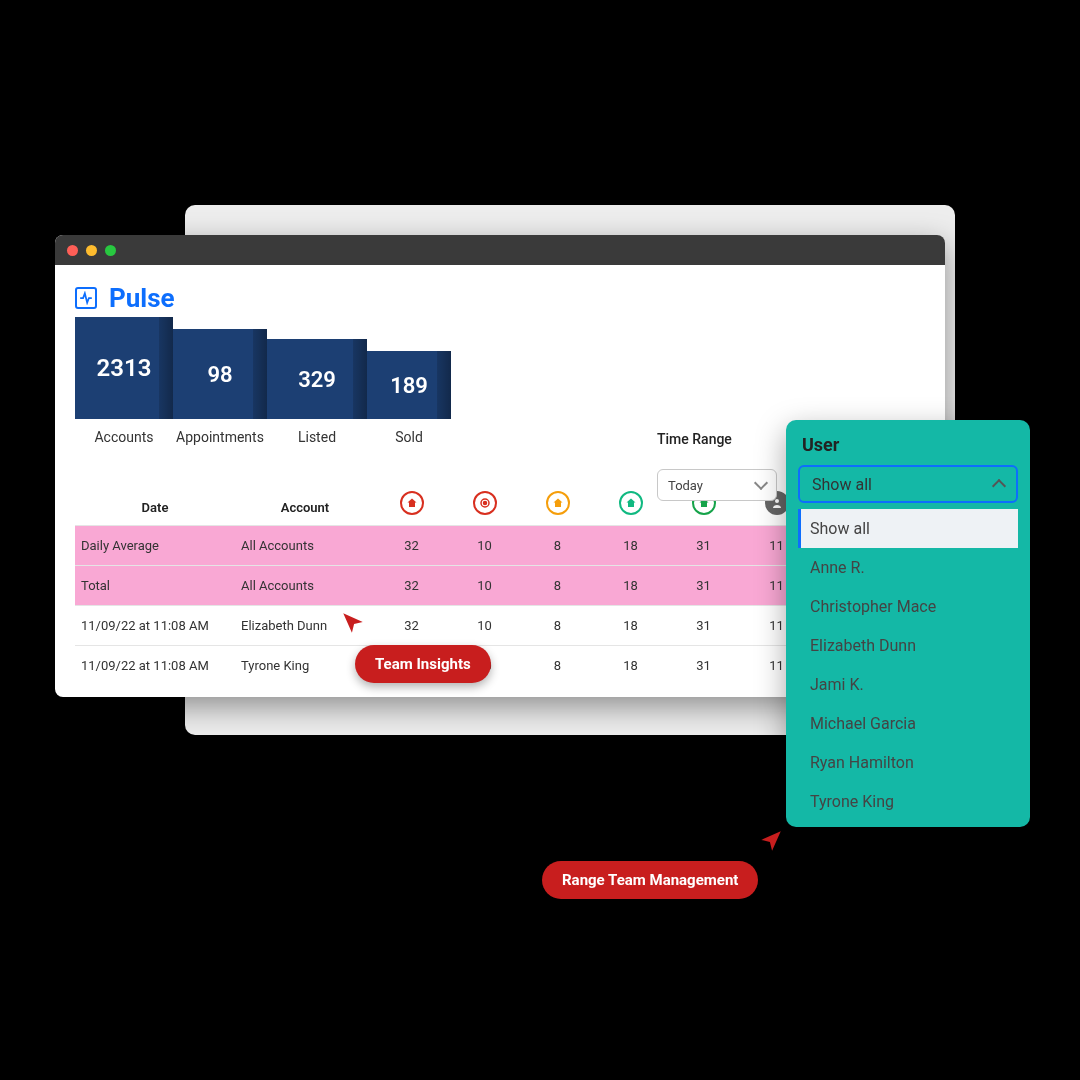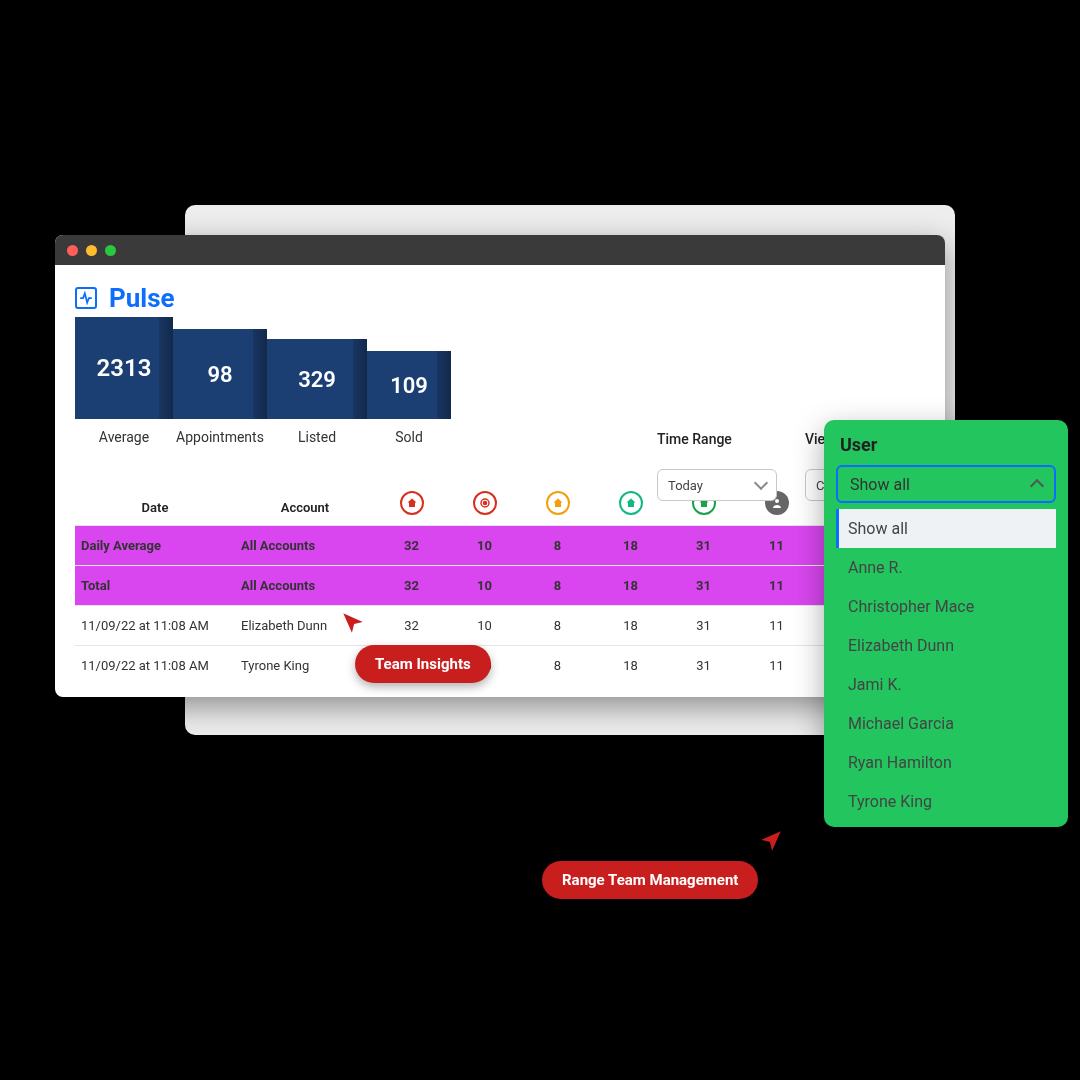--- a/index.html
+++ b/index.html
@@ -111,47 +111,46 @@
     background: #fff;
   }
   .chev { width: 10px; height: 10px; border-right: 2px solid #888; border-bottom: 2px solid #888; transform: rotate(45deg); margin-top: -4px; }
 
   
   .table { margin-top: 26px; width: 100%; border-collapse: collapse; font-size: 13px; }
   .table th { text-align: center; font-weight: 600; color: #222; padding: 10px 6px; vertical-align: bottom; }
   .table th.icon-col { text-align: center; }
   .table td { padding: 12px 6px; color: #333; text-align: left; }
   .table td.num { text-align: center; }
-  .table .summary-row { background: #d946ef; font-weight: 700; }
+  .table .summary-row { background: #f9a8d4; font-weight: 400; }
   .table tbody tr { border-top: 1px solid #e5e5e5; }
   .col-icon {
     width: 24px; height: 24px; border-radius: 50%;
     display: inline-flex; align-items: center; justify-content: center;
     color: #fff; font-size: 13px;
     border: 2px solid transparent;
   }
   .ic-red    { background: #fff; border-color:#d82f1f; }
   .ic-red2   { background: #fff; border-color:#d82f1f; }
   .ic-orange { background: #fff; border-color:#f59e0b; }
   .ic-teal   { background: #fff; border-color:#10b981; }
   .ic-green  { background: #fff; border-color:#16a34a; }
   .ic-gray   { background: #666; }
 
   
   .popover {
     position: absolute;
     left: 786px;
     top: 420px;
     width: 244px;
-    background: #22c55e;
+    background: #14b8a6;
     border-radius: 10px;
     box-shadow: 0 10px 30px rgba(0,0,0,0.35);
     padding: 14px 12px 6px;
     z-index: 5;
-    margin-left: 38px;
   }
   .popover-label { font-weight: 700; font-size: 18px; color: #222; margin-bottom: 10px; padding-left: 4px; }
   .popover-select {
     height: 38px;
     border: 2px solid #0d6efd;
     border-radius: 6px;
     display: flex; align-items: center; justify-content: space-between;
     padding: 0 12px; font-size: 16px; color: #333; margin-bottom: 6px;
   }
   .chev-up { width: 10px; height: 10px; border-right: 2px solid #555; border-bottom: 2px solid #555; transform: rotate(-135deg); margin-top: 4px; }
@@ -208,32 +207,32 @@
         <svg width="14" height="14" viewBox="0 0 24 24" fill="none" stroke="#0d6efd" stroke-width="3">
             <polyline points="2 12 7 12 10 4 14 20 17 12 22 12"></polyline>
           </svg>
       </div>
       <div class="brand-name">Pulse</div>
     </div>
 
     <div class="funnel-row" id="funnel-row">
         <div class="funnel-item">
           <div class="funnel-block" style="width: 98px; height: 102px; font-size: 24px;">2313</div>
-          <div class="funnel-label">Average</div>
+          <div class="funnel-label">Accounts</div>
         </div>
         <div class="funnel-item">
           <div class="funnel-block" style="width: 94px; height: 90px; font-size: 22px; text-align: right;">98</div>
           <div class="funnel-label">Appointments</div>
         </div>
         <div class="funnel-item">
           <div class="funnel-block" style="width: 100px; height: 80px; font-size: 22px;">329</div>
           <div class="funnel-label">Listed</div>
         </div>
         <div class="funnel-item">
-          <div class="funnel-block" style="width: 84px; height: 68px; font-size: 22px;">109</div>
+          <div class="funnel-block" style="width: 84px; height: 68px; font-size: 22px;">189</div>
           <div class="funnel-label">Sold</div>
         </div>
       </div>
 
     <div class="controls">
       <div class="control-group">
         <div class="control-label">Time Range</div>
         <div class="select-box">
           <span>Today</span>
           <span class="chev"></span>

